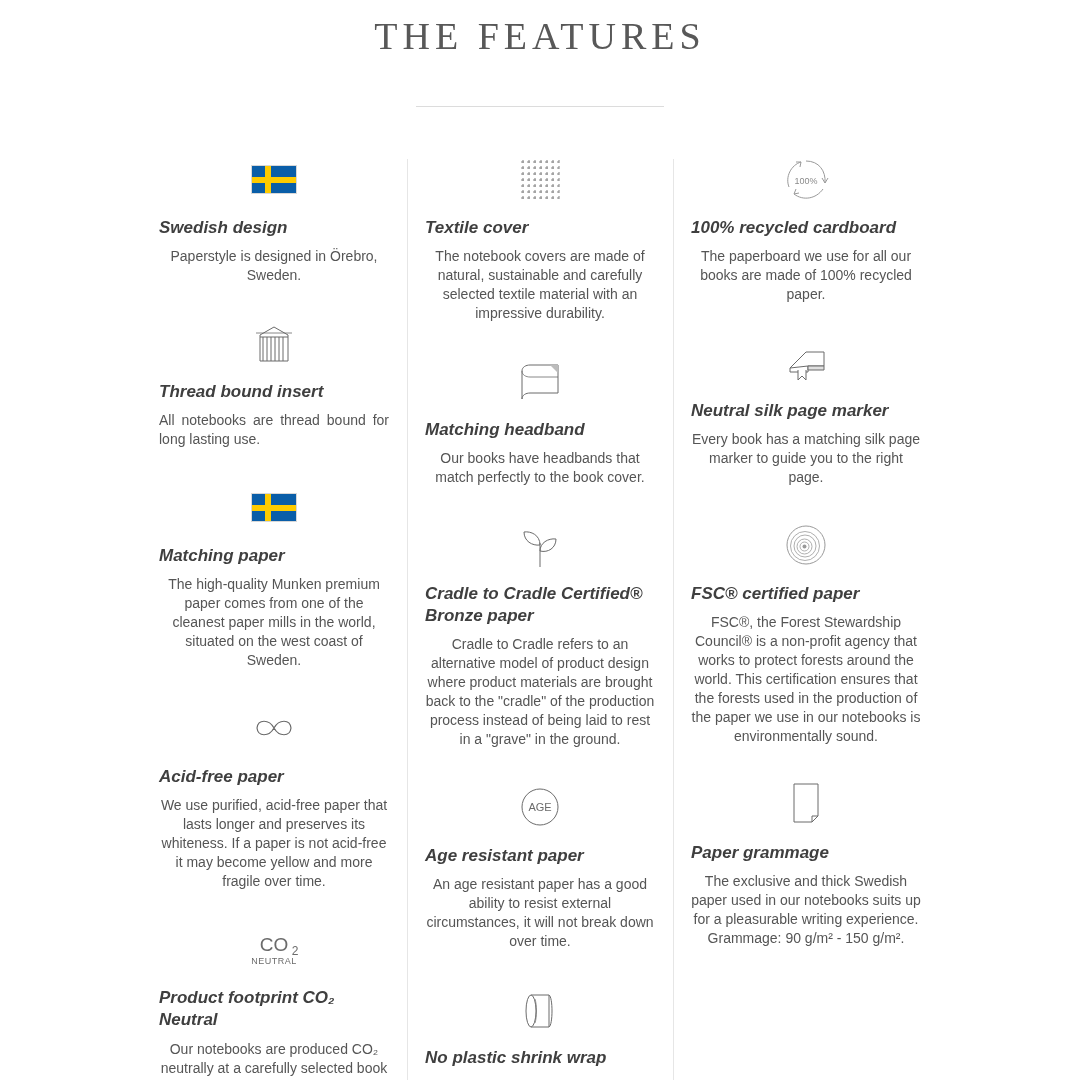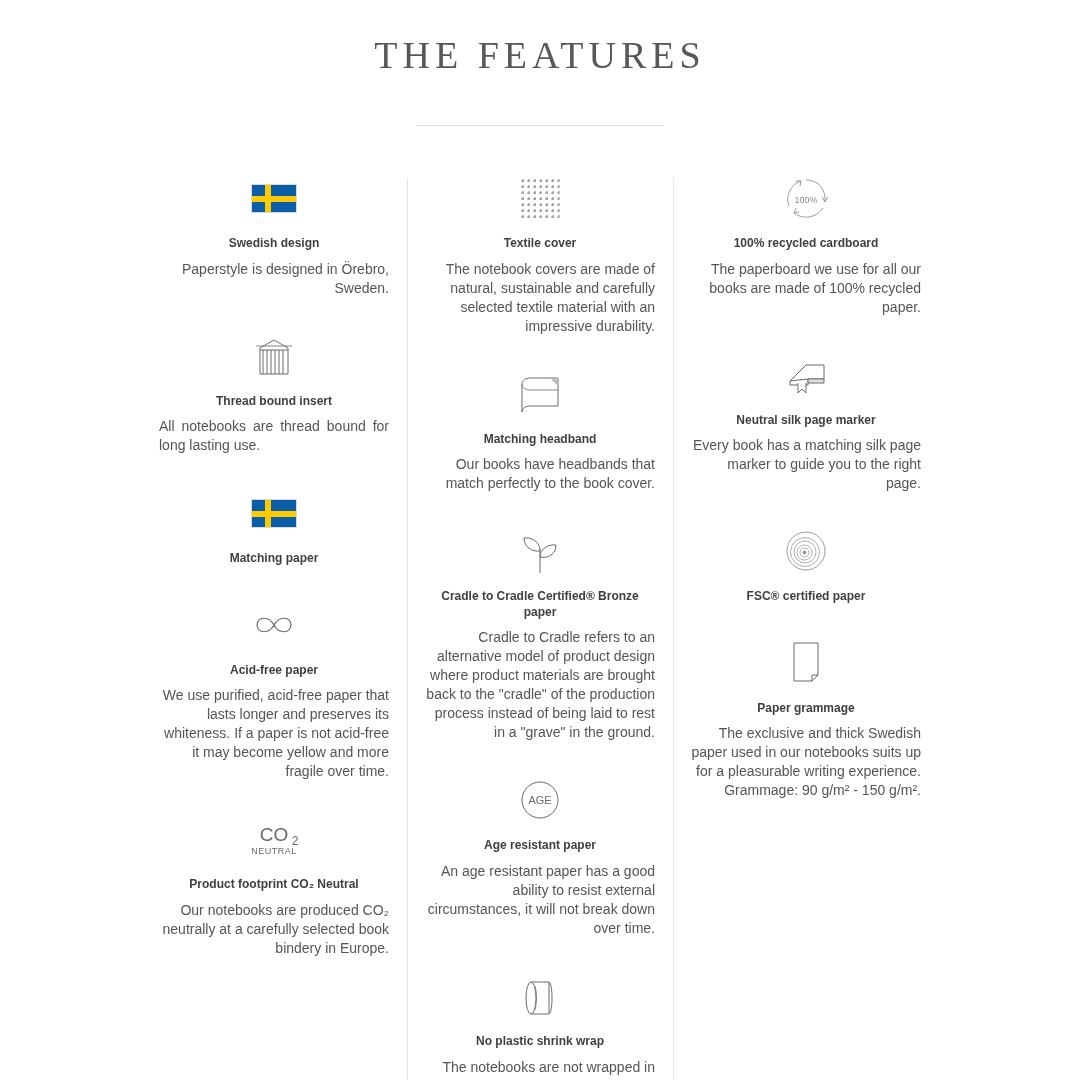--- a/index.html
+++ b/index.html
@@ -15,21 +15,21 @@
     width: 1080px; height: 1080px;
     position: relative;
     background: #fff;
   }
   .page-title {
     text-align: center;
     font-family: "Liberation Serif", serif;
     font-size: 38px;
     letter-spacing: 5px;
     color: #585858;
-    padding-top: 33px;
+    padding-top: 14px;
     font-weight: normal;
     margin: 0;
   }
   .title-rule {
     width: 248px;
     height: 1px;
     background: #dcdcdc;
     margin: 48px auto 0 auto;
   }
   .grid {
@@ -55,32 +55,32 @@
     text-align: left;
   }
   .icon-wrap {
     height: 56px;
     display: flex;
     align-items: center;
     justify-content: center;
     margin-bottom: 10px;
   }
   .f-title {
-    text-align: center;
-    font-size: 12px;
+    font-size: 17px;
     font-weight: bold;
     color: #3f3f3f;
     margin-bottom: 8px;
     line-height: 1.3;
+    font-style: italic;
   }
   .f-body {
     font-size: 14px;
     line-height: 19px;
     color: #555;
-    text-align: right;
+    text-align: center;
   }
   .f-body.justify { text-align: justify; }
   
   .flag {
     width: 46px; height: 29px;
     background: #0a5ea8;
     position: relative;
     border: 1px solid #d8d8d8;
   }
   .flag::before {
@@ -129,20 +129,21 @@
         </div>
         <div class="f-title">Thread bound insert</div>
         <div class="f-body justify">All notebooks are thread bound for long lasting use.</div>
       </div>
 
       <div class="feature">
         <div class="icon-wrap">
           <div class="flag"></div>
         </div>
         <div class="f-title">Matching paper</div>
+        <div class="f-body">The high-quality Munken premium paper comes from one of the cleanest paper mills in the world, situated on the west coast of Sweden.</div>
       </div>
 
       <div class="feature">
         <div class="icon-wrap">
           <svg width="52" height="34" viewBox="0 0 52 34" fill="none" stroke="#6b6b6b" stroke-width="1.2">
             <path d="M26 17 C21 8, 10 8, 9 17 C10 26, 21 26, 26 17 C31 8, 42 8, 43 17 C42 26, 31 26, 26 17 Z"></path>
           </svg>
         </div>
         <div class="f-title">Acid-free paper</div>
         <div class="f-body">We use purified, acid-free paper that lasts longer and preserves its whiteness. If a paper is not acid-free it may become yellow and more fragile over time.</div>
@@ -263,20 +264,21 @@
           <svg width="48" height="48" viewBox="0 0 48 48" fill="none" stroke="#9a9a9a" stroke-width="1">
             <circle cx="24" cy="24" r="19"></circle>
             <circle cx="23" cy="25" r="14.5" stroke-width="0.8"></circle>
             <circle cx="23" cy="25" r="11" stroke-width="0.8"></circle>
             <circle cx="22.5" cy="25.5" r="7.5" stroke-width="0.8"></circle>
             <circle cx="22.5" cy="25.5" r="4.5" stroke-width="0.8"></circle>
             <circle cx="22.5" cy="25.5" r="2" fill="#9a9a9a" stroke="none"></circle>
           </svg>
         </div>
         <div class="f-title">FSC® certified paper</div>
+        <div class="f-body">FSC®, the Forest Stewardship Council® is a non-profit agency that works to protect forests around the world. This certification ensures that the forests used in the production of the paper we use in our notebooks is environmentally sound.</div>
       </div>
 
       <div class="feature">
         <div class="icon-wrap">
           <svg width="40" height="48" viewBox="0 0 40 48" fill="none" stroke="#6b6b6b" stroke-width="1">
             <path d="M8 4 L32 4 L32 36 L26 42 L8 42 Z" fill="#fff"></path>
             <path d="M32 36 L26 36 L26 42"></path>
           </svg>
         </div>
         <div class="f-title">Paper grammage</div>

